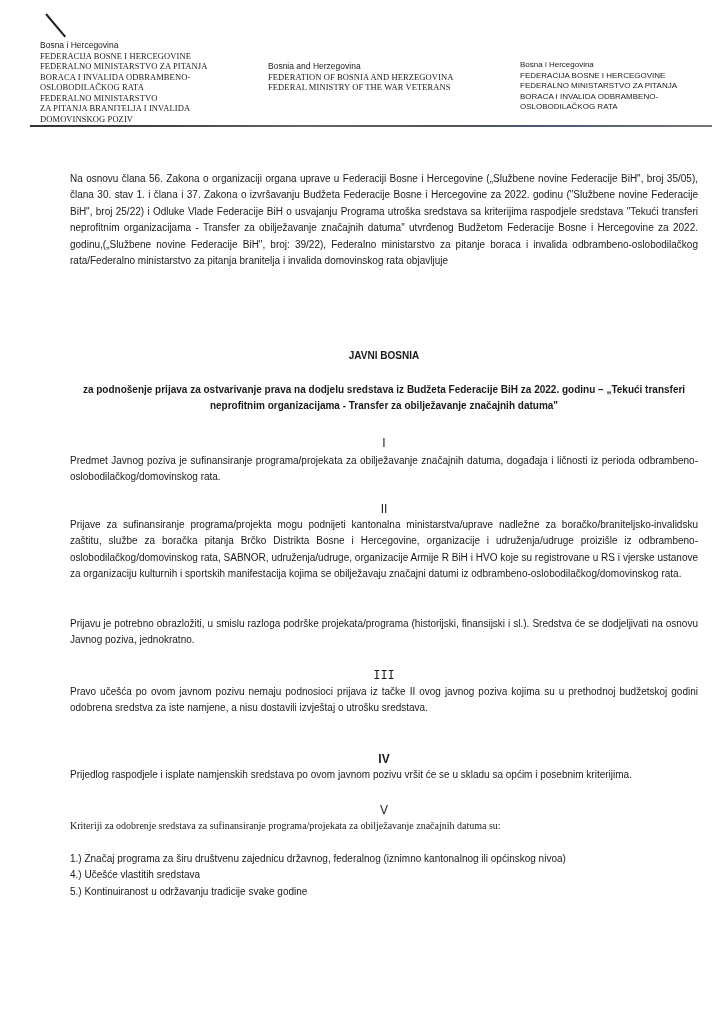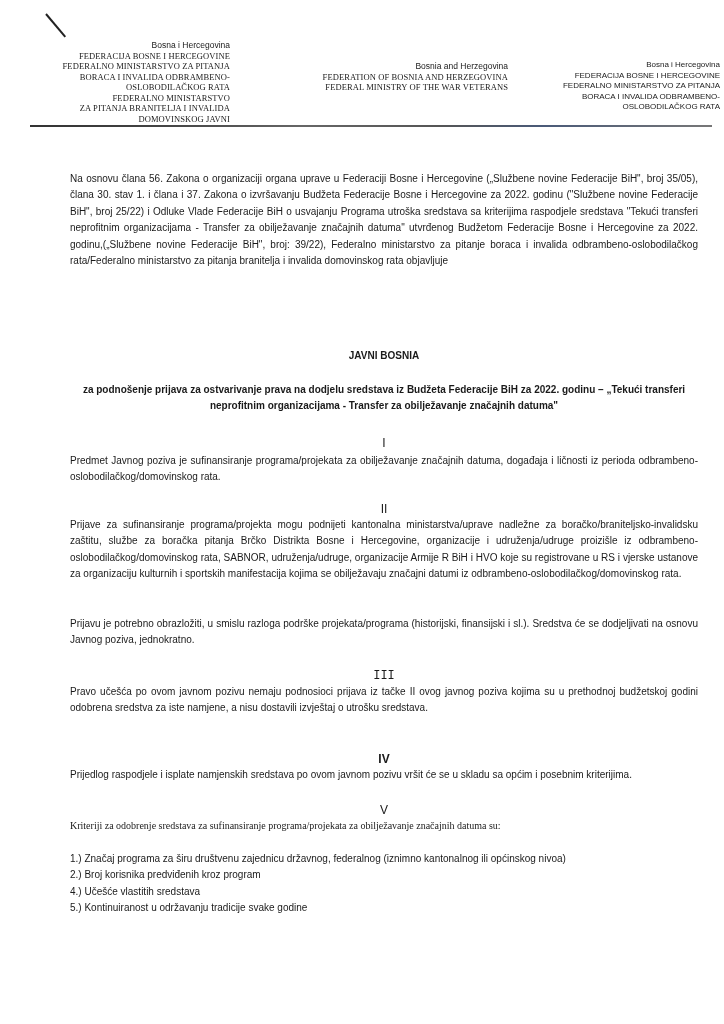--- a/index.html
+++ b/index.html
@@ -1,17 +1,17 @@
 <!DOCTYPE html>
 <html><head>
 <meta charset="utf-8">
 <style>
   html, body { margin: 0; padding: 0; background: #ffffff; }
   body { width: 724px; height: 1024px; position: relative; overflow: hidden; color: #1a1a1a; }
-  .hdr { position: absolute; text-align: right; line-height: 10.5px; }
+  .hdr { position: absolute; text-align: left; line-height: 10.5px; }
   .hdr .l1 { font-family: "Liberation Sans", sans-serif; font-size: 8.5px; }
   .hdr .ls { font-family: "Liberation Serif", serif; font-size: 8.5px; letter-spacing: 0.1px; }
   .hdr .sans { font-family: "Liberation Sans", sans-serif; font-size: 8px; }
   #hdr-left { left: 40px; top: 40px; width: 190px; }
   #hdr-mid { left: 268px; top: 61px; width: 240px; }
   #hdr-right { left: 520px; top: 60px; width: 200px; }
   .slash { position: absolute; left: 46px; top: 13px; width: 30px; height: 2px; background: #222; transform: rotate(50deg); transform-origin: left center; }
   .rule { position: absolute; left: 30px; top: 125px; width: 682px; height: 2px;
           background: linear-gradient(90deg, #333 0%, #444 20%, #666 40%, #555 60%, #4a5a78 75%, #777 100%); }
   .body { position: absolute; left: 70px; width: 628px; font-family: "Liberation Sans", sans-serif; font-size: 10px; line-height: 16.4px; }
@@ -27,21 +27,21 @@
 <div class="slash"></div>
 
 <div class="hdr" id="hdr-left">
   <div class="l1">Bosna i Hercegovina</div>
   <div class="ls">FEDERACIJA BOSNE I HERCEGOVINE</div>
   <div class="ls">FEDERALNO MINISTARSTVO ZA PITANJA</div>
   <div class="ls">BORACA I INVALIDA ODBRAMBENO-</div>
   <div class="ls">OSLOBODILAČKOG RATA</div>
   <div class="ls">FEDERALNO MINISTARSTVO</div>
   <div class="ls">ZA PITANJA BRANITELJA I INVALIDA</div>
-  <div class="ls">DOMOVINSKOG JAVNI</div>
+  <div class="ls">DOMOVINSKOG POZIV</div>
 </div>
 
 <div class="hdr" id="hdr-mid">
   <div class="l1">Bosnia and Herzegovina</div>
   <div class="ls">FEDERATION OF BOSNIA AND HERZEGOVINA</div>
   <div class="ls">FEDERAL MINISTRY OF THE WAR VETERANS</div>
 </div>
 
 <div class="hdr" id="hdr-right">
   <div class="sans">Bosna i Hercegovina</div>
@@ -70,16 +70,15 @@
 <div class="body just" style="top:684px;">Pravo učešća po ovom javnom pozivu nemaju podnosioci prijava iz tačke II ovog javnog poziva kojima su u prethodnoj budžetskoj godini odobrena sredstva za iste namjene, a nisu dostavili izvještaj o utrošku sredstava.</div>
 
 <div class="body roman" style="top:751px;font-weight:bold;">IV</div>
 <div class="body just" style="top:767px;">Prijedlog raspodjele i isplate namjenskih sredstava po ovom javnom pozivu vršit će se u skladu sa općim i posebnim kriterijima.</div>
 
 <div class="body roman" style="top:802px;">V</div>
 <div class="body just" style="top:818px;font-family:Liberation Serif, serif;">Kriteriji za odobrenje sredstava za sufinansiranje programa/projekata za obilježavanje značajnih datuma su:</div>
 
 <div class="body list" style="top:851px;">
   <div class="just" style="white-space:normal;">1.) Značaj programa za širu društvenu zajednicu državnog, federalnog (iznimno kantonalnog ili općinskog nivoa)</div>
-  <div>2.) Broj korisnika predviđenih kroz program</div>
   <div>4.) Učešće vlastitih sredstava</div>
   <div>5.) Kontinuiranost u održavanju tradicije svake godine</div>
 </div>
 
 </body></html>

